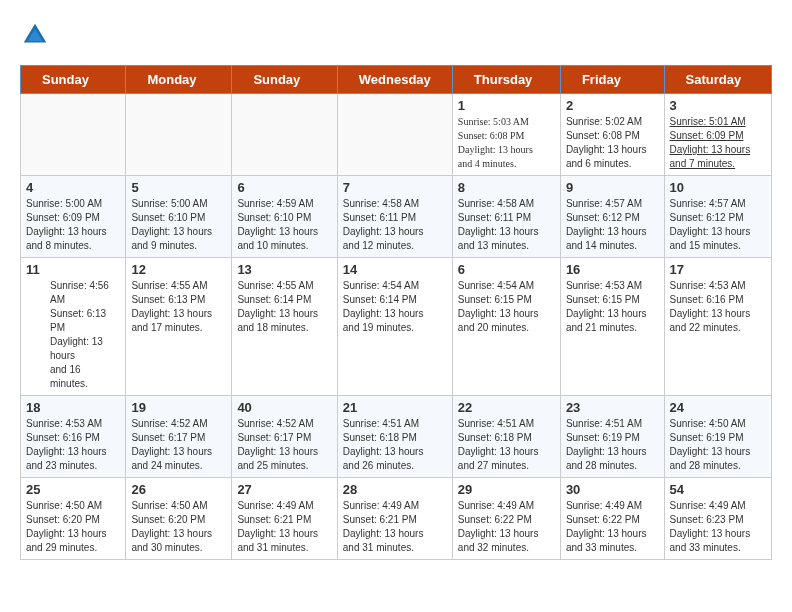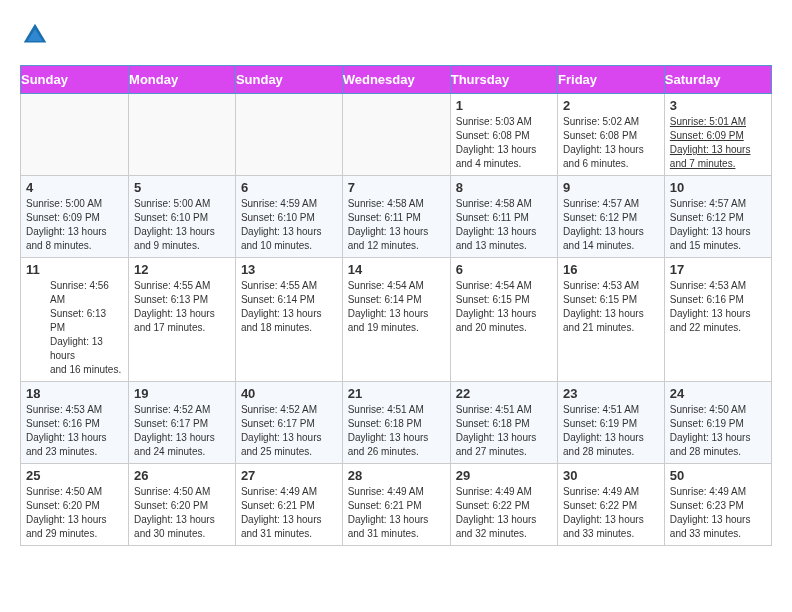--- a/index.html
+++ b/index.html
@@ -51,25 +51,25 @@
     .location {
       font-size: 16px;
       color: #555;
     }
     .calendar {
       width: 100%;
       border-collapse: collapse;
       border: 1px solid #ccc;
     }
     .calendar th {
-      background-color: #d946ef;
+      background-color: #c2410c;
       color: #fff;
       font-size: 13px;
       font-weight: bold;
-      padding: 6px 0;
+      padding: 6px 21px;
       text-align: left;
       border: 1px solid #5595cf;
     }
     .calendar td {
       vertical-align: top;
       padding: 4px 5px;
       border: 1px solid #ccc;
       font-size: 10.5px;
       color: #333;
       width: 110px;
@@ -133,21 +133,21 @@
       </tr>
   </thead>
   <tbody id="calendar-body">
   <tr class="row-odd">
         <td class="empty-cell"></td>
         <td class="empty-cell"></td>
         <td class="empty-cell"></td>
         <td class="empty-cell"></td>
         <td>
           <span class="day-num">1</span>
-          <div class="day-info" style="white-space: pre-line;">Sunrise: 5:03 AM
+          <div class="day-info" style="white-space: pre-line; font-family: Liberation Serif, serif;">Sunrise: 5:03 AM
 Sunset: 6:08 PM
 Daylight: 13 hours
 and 4 minutes.</div>
         </td>
         <td>
           <span class="day-num">2</span>
           <div class="day-info" style="white-space: pre-line;">Sunrise: 5:02 AM
 Sunset: 6:08 PM
 Daylight: 13 hours
 and 6 minutes.</div>
@@ -350,21 +350,21 @@
 and 32 minutes.</div>
         </td>
         <td>
           <span class="day-num">30</span>
           <div class="day-info" style="white-space: pre-line;">Sunrise: 4:49 AM
 Sunset: 6:22 PM
 Daylight: 13 hours
 and 33 minutes.</div>
         </td>
         <td>
-          <span class="day-num">50</span>
+          <span class="day-num">54</span>
           <div class="day-info" style="white-space: pre-line;">Sunrise: 4:49 AM
 Sunset: 6:23 PM
 Daylight: 13 hours
 and 33 minutes.</div>
         </td>
       </tr>
     </tbody>
 </table>
 
 </body></html>

